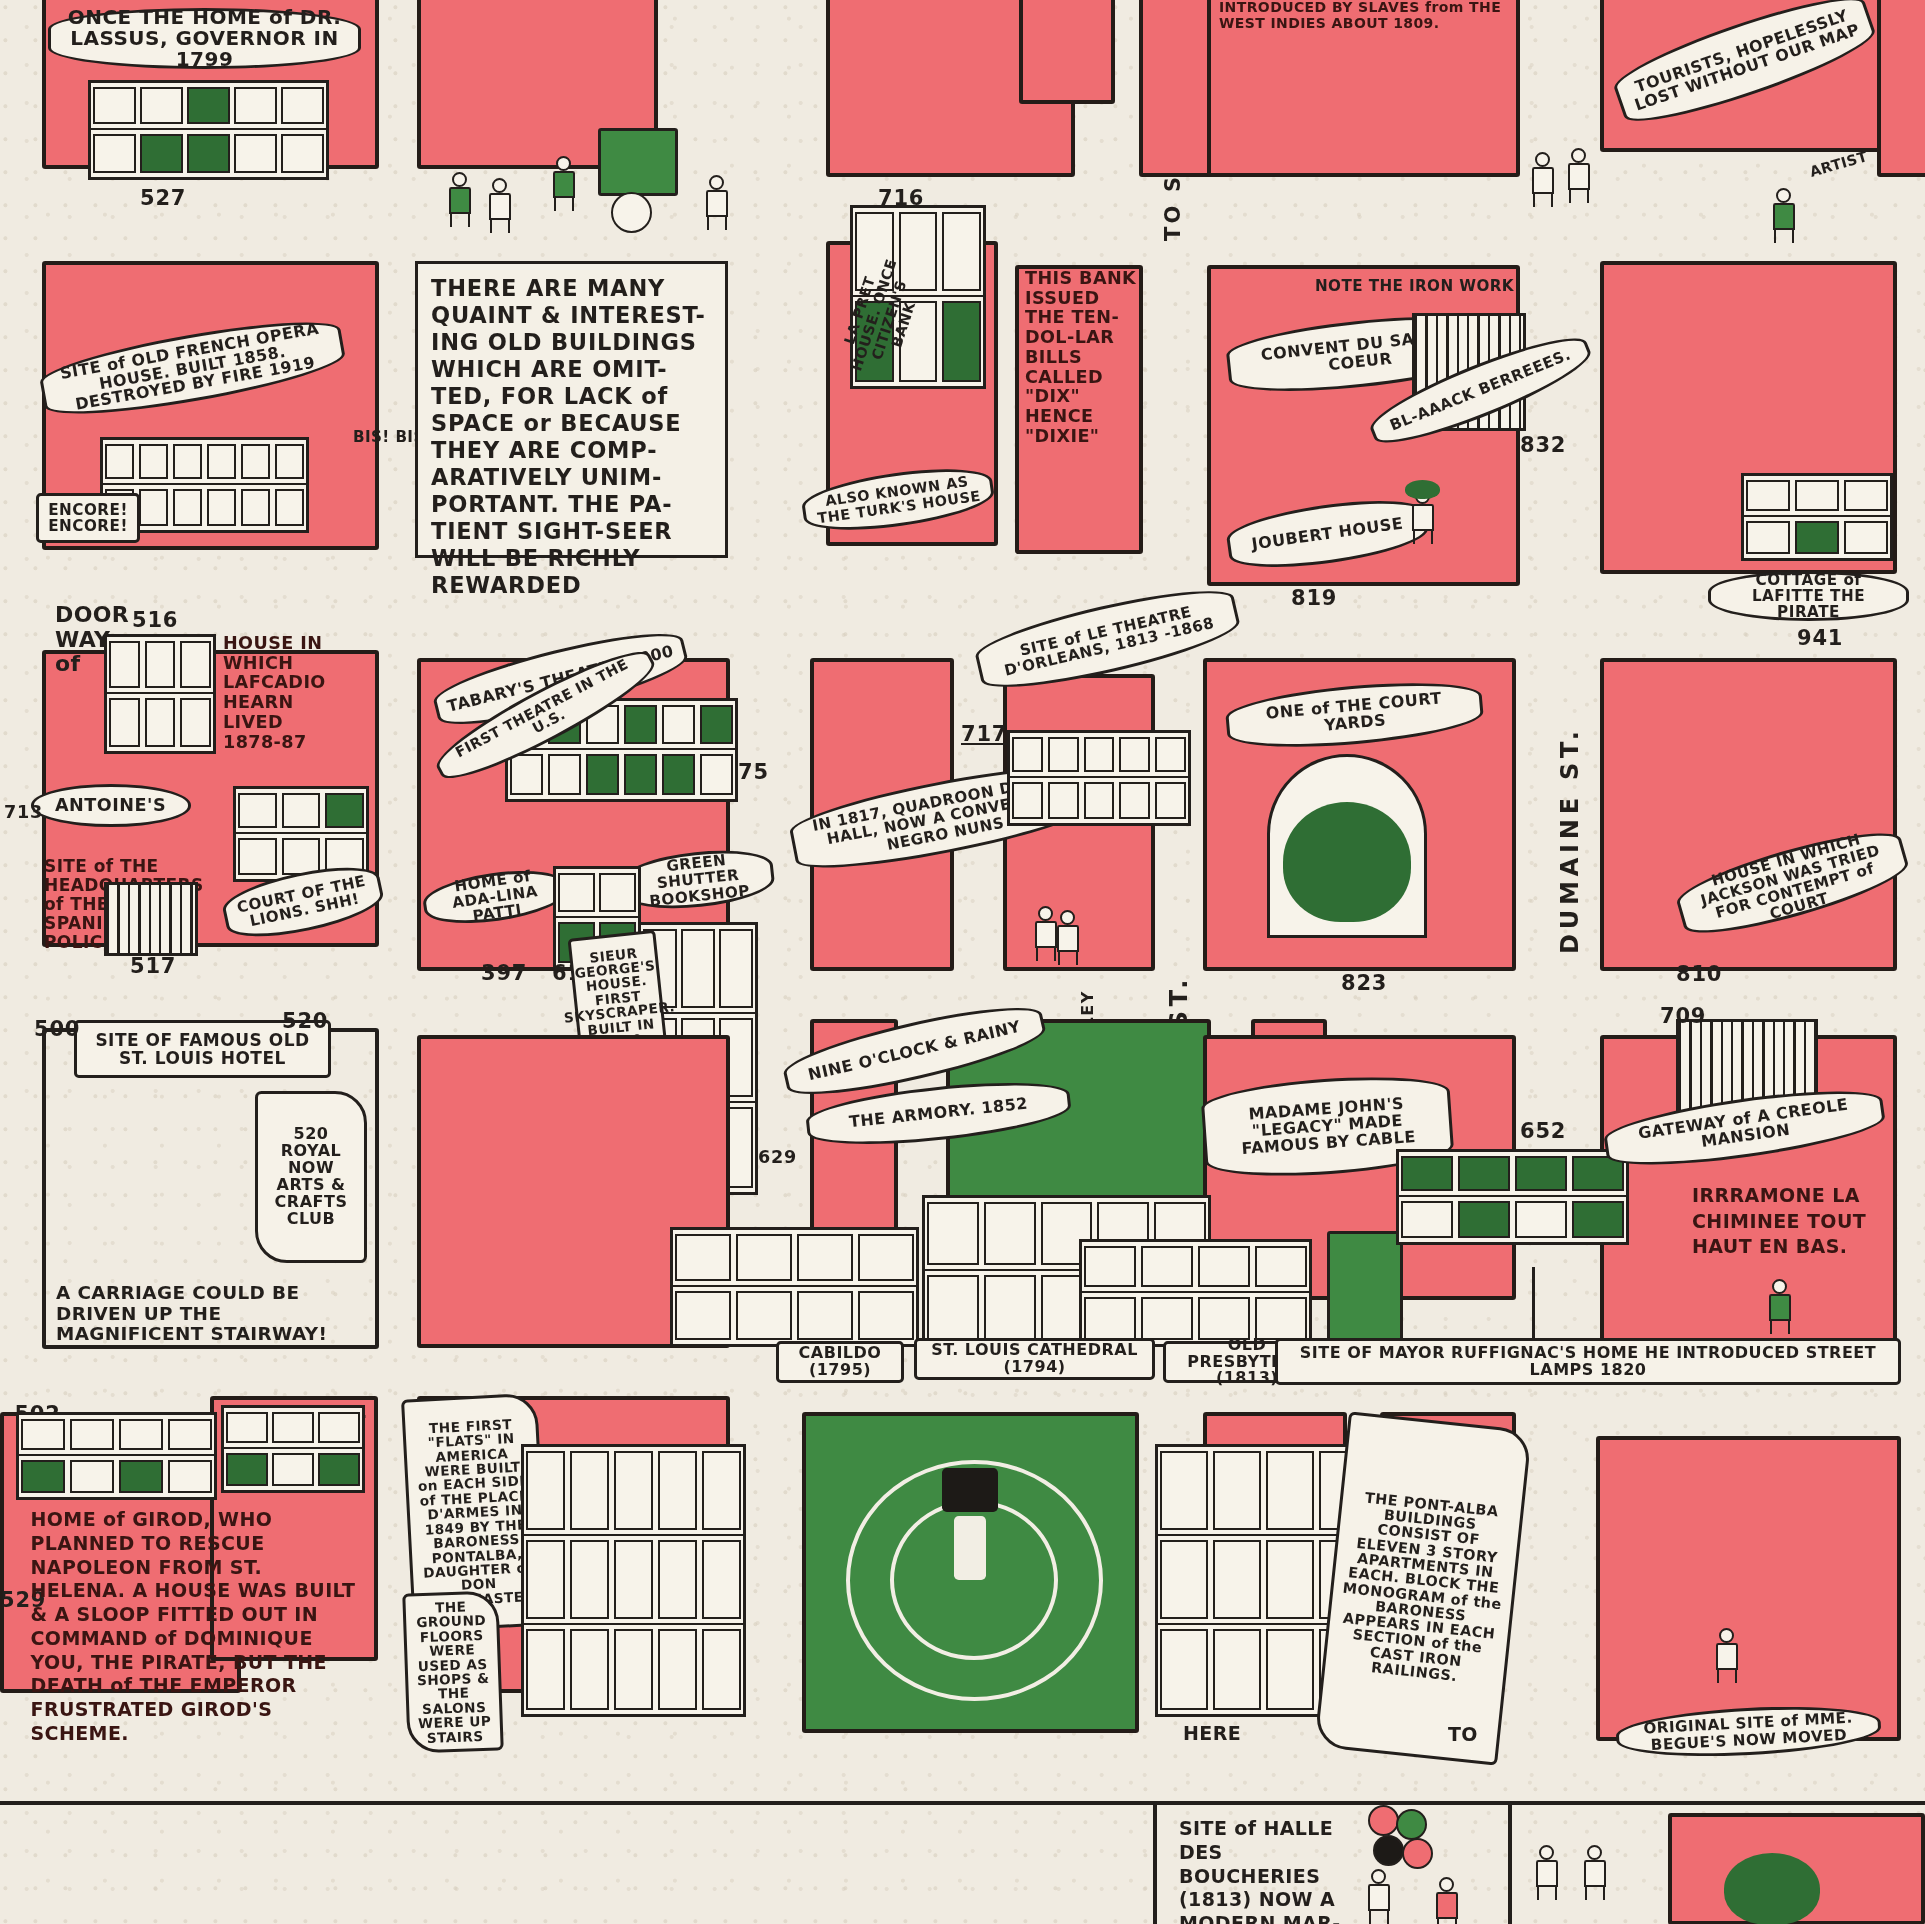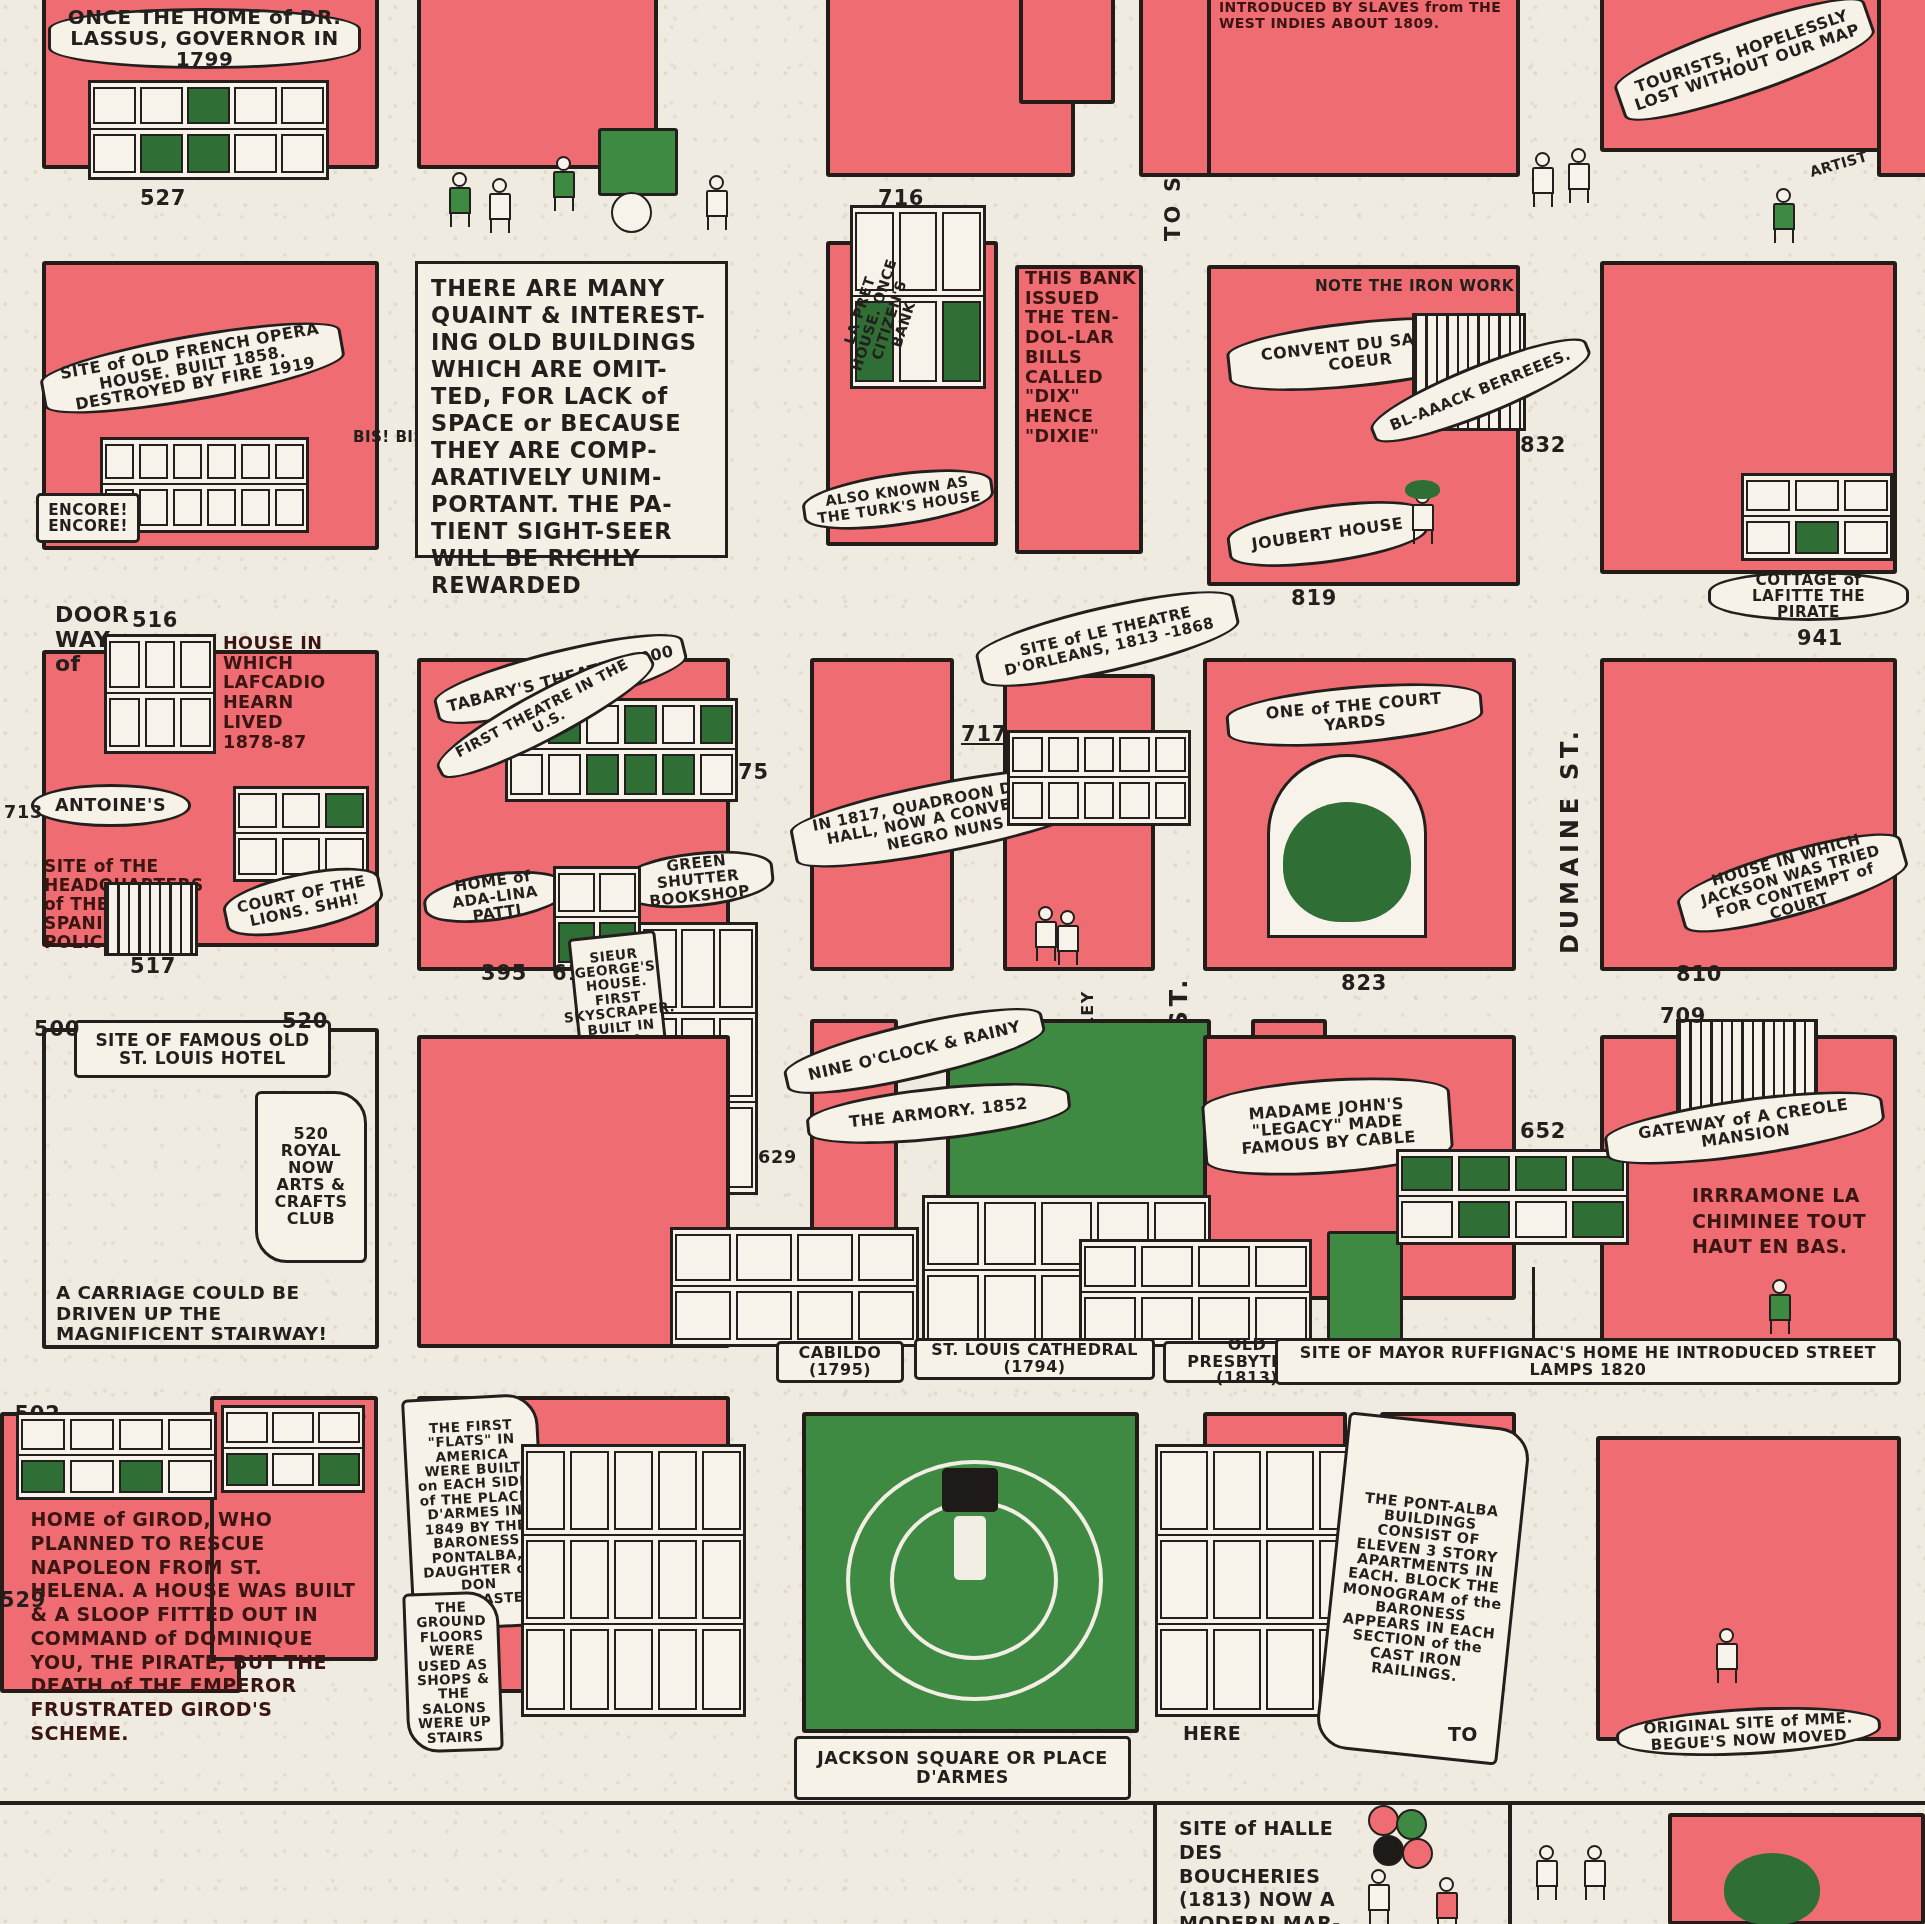--- a/index.html
+++ b/index.html
@@ -298,21 +298,21 @@
   <div class="bldg" style="left:553px;top:866px;width:88px;height:104px;">
     <div class="row">
         <div class="win"></div>
         <div class="win"></div>
       </div>
     <div class="row">
         <div class="win g"></div>
         <div class="win g"></div>
       </div>
   </div>
-  <div class="num" style="left:481px;top:961px;">395</div>
+  <div class="num" style="left:481px;top:961px;">397</div>
   <div class="num" style="left:552px;top:961px;">616</div>
 
   <div class="bldg" style="left:638px;top:922px;width:120px;height:273px;">
     <div class="row" style="height:33.3%">
         <div class="win"></div>
         <div class="win"></div>
         <div class="win"></div>
       </div>
     <div class="row" style="height:33.3%">
         <div class="win"></div>
@@ -539,21 +539,20 @@
         <div class="win"></div>
         <div class="win"></div>
         <div class="win"></div>
       </div>
   </div>
 
   <div class="sq-inner" style="left:846px;top:1460px;width:249px;height:233px;"></div>
   <div class="sq-inner" style="left:890px;top:1500px;width:160px;height:152px;"></div>
   <div class="statue" style="left:942px;top:1468px;width:56px;height:44px;"></div>
   <div class="statue" style="left:954px;top:1516px;width:32px;height:64px;background:#f2eee4;"></div>
-  <div class="banner flat" style="left:794px;top:1736px;width:337px;height:64px;font-size:17.6px;">JACKSON SQUARE OR PLACE D'ARMES</div>
 
   <div class="bldg" style="left:1155px;top:1444px;width:217px;height:273px;">
     <div class="row" style="height:33.3%">
         <div class="win"></div>
         <div class="win"></div>
         <div class="win"></div>
         <div class="win"></div>
       </div>
     <div class="row" style="height:33.3%">
         <div class="win"></div>

